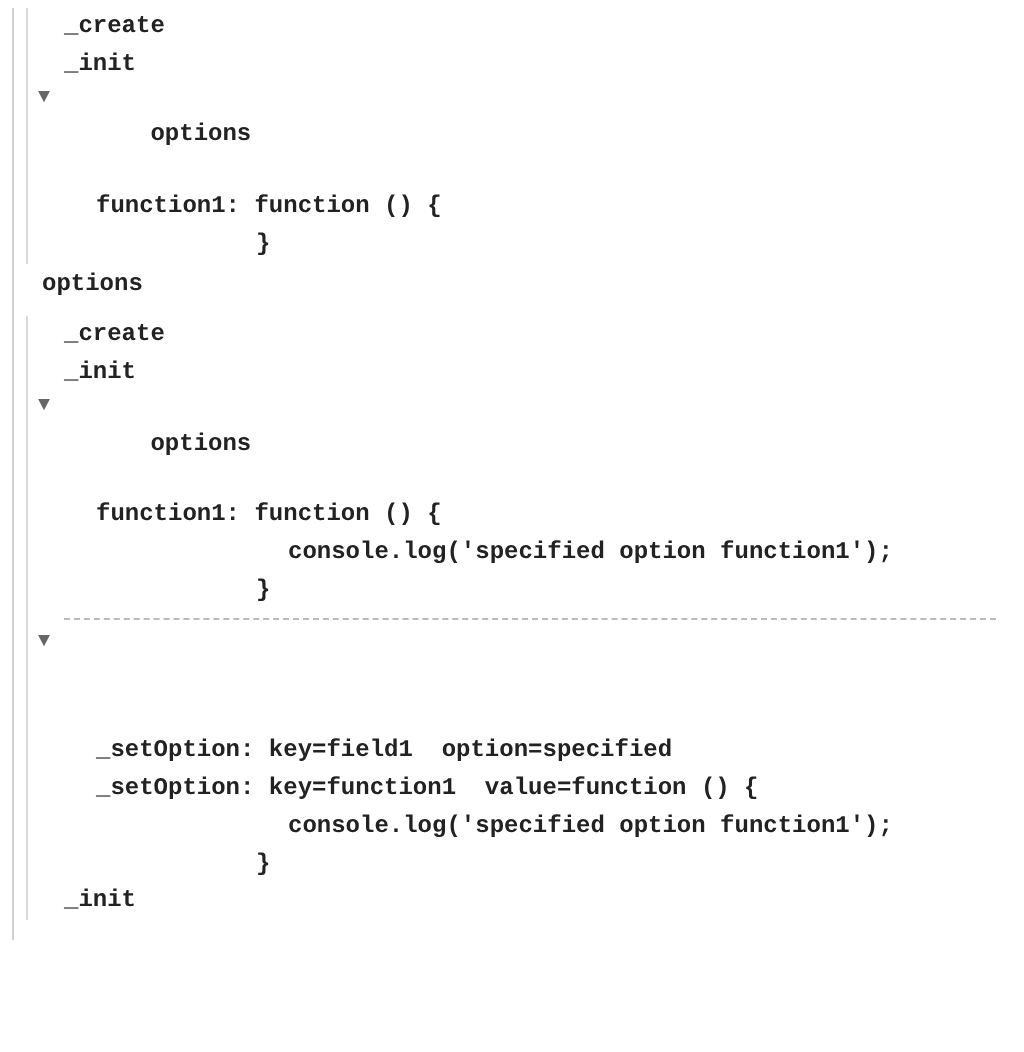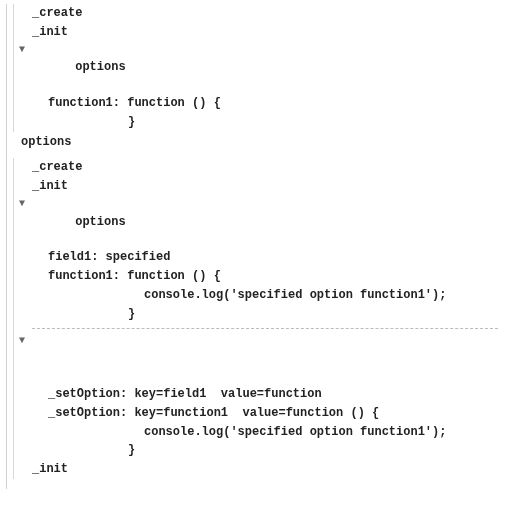--- a/index.html
+++ b/index.html
@@ -74,31 +74,30 @@
   </div>
 
   <div class="destroy-row">options</div>
 
   <div class="block">
     <div class="row">_create</div>
     <div class="row">_init</div>
     <div class="row bold">
       <span class="toggle">▼</span><span>options</span>
     </div>
-    <div class="row indent1">field1: specified</div>
     <div class="row indent1">function1: function () {</div>
     <div class="row indent2">console.log('specified option function1');</div>
     <div class="row brace">}</div>
 
     <div class="dashed-sep"></div>
 
     <div class="row bold">
       <span class="toggle">▼</span>
     </div>
-    <div class="row indent1">_setOption: key=field1  value=function</div>
+    <div class="row indent1">_setOption: key=field1  option=specified</div>
     <div class="row indent1">_setOption: key=function1  value=function () {</div>
     <div class="row indent2">console.log('specified option function1');</div>
     <div class="row brace">}</div>
     <div class="row">_init</div>
   </div>
 
   <div class="gap"></div>
 
 </div>
 

